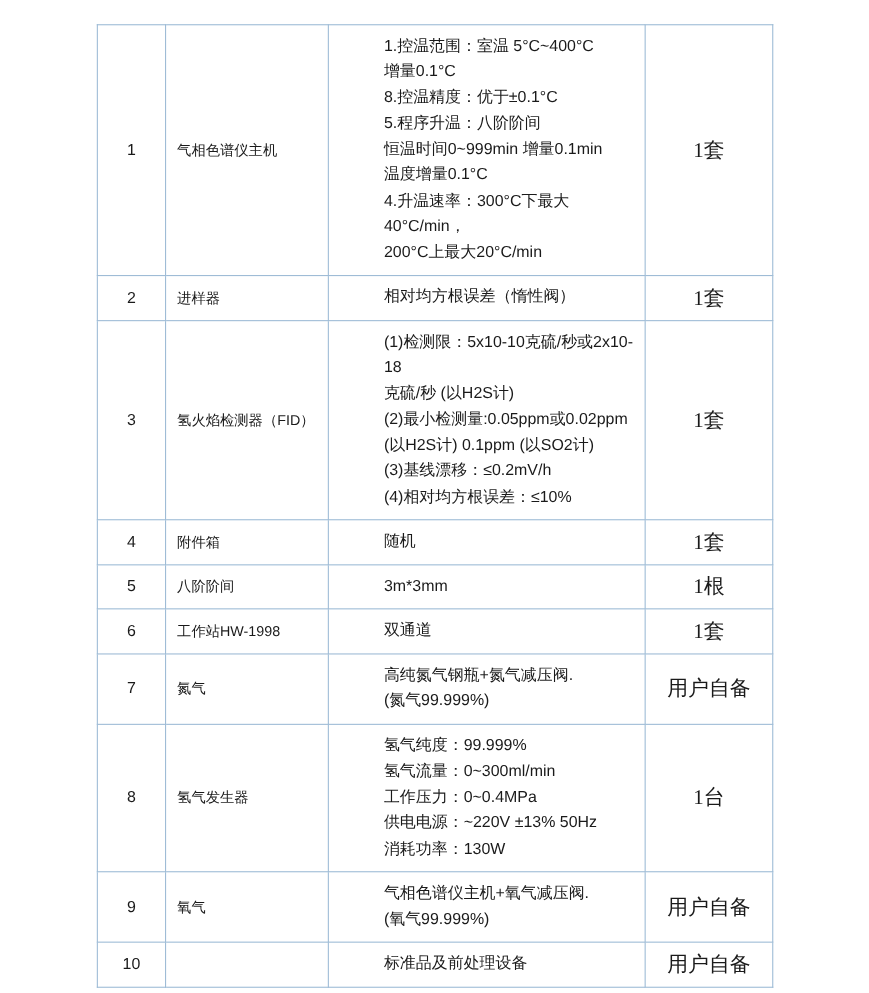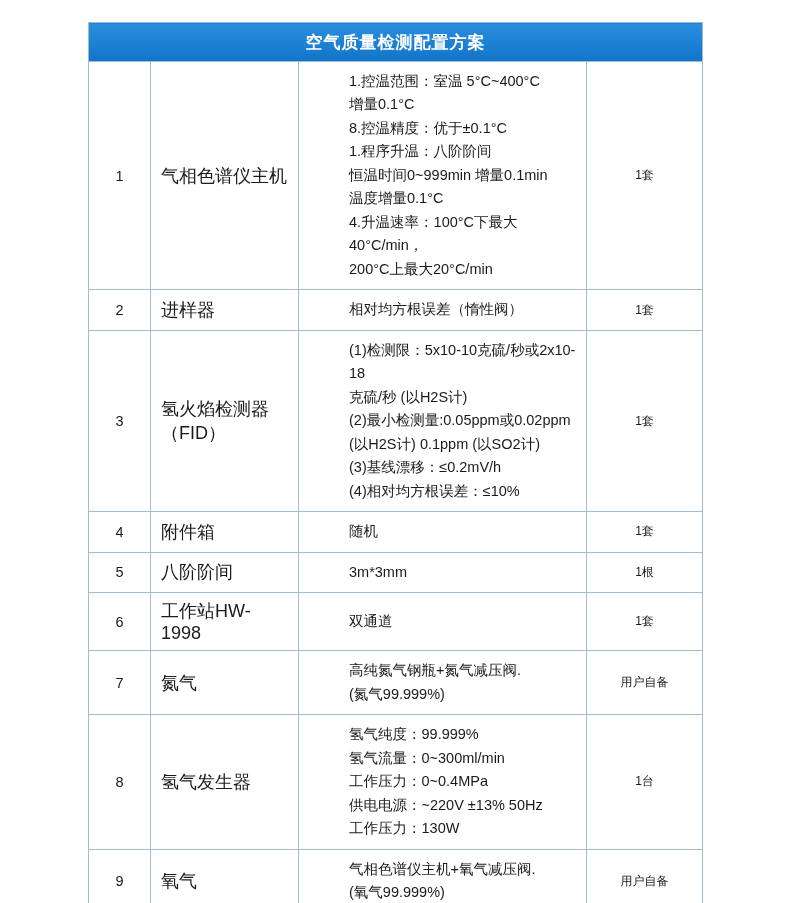--- a/index.html
+++ b/index.html
@@ -50,71 +50,69 @@
     text-align: left;
     padding: 4px 10px;
   }
   .head-cell.c-num { text-align: center; padding-left: 0; padding-right: 0;}
   td.c-num {
     text-align: center;
     font-size: 14.5px;
     vertical-align: middle;
   }
   td.c-name {
-    font-size: 18px;
+    font-size: 13px;
     vertical-align: middle;
     padding: 6px 10px;
   }
   td.c-spec {
     font-size: 14.5px;
     vertical-align: middle;
     padding: 8px 10px;
     line-height: 1.62;
   }
   td.c-unit {
-    font-size: 12px;
+    font-size: 19px;
     text-align: center;
     vertical-align: middle;
     padding: 6px 4px;
+    font-family: Liberation Serif, serif;
   }
   .spec-lines div { white-space: pre-wrap; margin-left: 40px; }
   col.w-num { width: 62px; }
   col.w-name { width: 148px; }
   col.w-spec { width: 288px; }
   col.w-unit { width: 116px; }
 </style>
 </head>
 <body>
 
 <div class="page">
   <table class="spec-table">
     <colgroup>
       <col class="w-num">
       <col class="w-name">
       <col class="w-spec">
       <col class="w-unit">
     </colgroup>
     <thead>
-      <tr>
-        <th class="title-cell" colspan="4">空气质量检测配置方案</th>
-      </tr>
     </thead>
     <tbody>
         <tr>
           <td class="c-num">1</td>
           <td class="c-name">气相色谱仪主机</td>
           <td class="c-spec">
             <div class="spec-lines">
               <div>1.控温范围：室温 5°C~400°C</div>
               <div>增量0.1°C</div>
               <div>8.控温精度：优于±0.1°C</div>
-              <div>1.程序升温：八阶阶间</div>
+              <div>5.程序升温：八阶阶间</div>
               <div>恒温时间0~999min 增量0.1min</div>
               <div>温度增量0.1°C</div>
-              <div>4.升温速率：100°C下最大40°C/min，</div>
+              <div>4.升温速率：300°C下最大40°C/min，</div>
               <div>200°C上最大20°C/min</div>
             </div>
           </td>
           <td class="c-unit">1套</td>
         </tr>
         <tr>
           <td class="c-num">2</td>
           <td class="c-name">进样器</td>
           <td class="c-spec">
             <div class="spec-lines">
@@ -181,21 +179,21 @@
         </tr>
         <tr>
           <td class="c-num">8</td>
           <td class="c-name">氢气发生器</td>
           <td class="c-spec">
             <div class="spec-lines">
               <div>氢气纯度：99.999%</div>
               <div>氢气流量：0~300ml/min</div>
               <div>工作压力：0~0.4MPa</div>
               <div>供电电源：~220V ±13% 50Hz</div>
-              <div>工作压力：130W</div>
+              <div>消耗功率：130W</div>
             </div>
           </td>
           <td class="c-unit">1台</td>
         </tr>
         <tr>
           <td class="c-num">9</td>
           <td class="c-name">氧气</td>
           <td class="c-spec">
             <div class="spec-lines">
               <div>气相色谱仪主机+氧气减压阀.</div>

